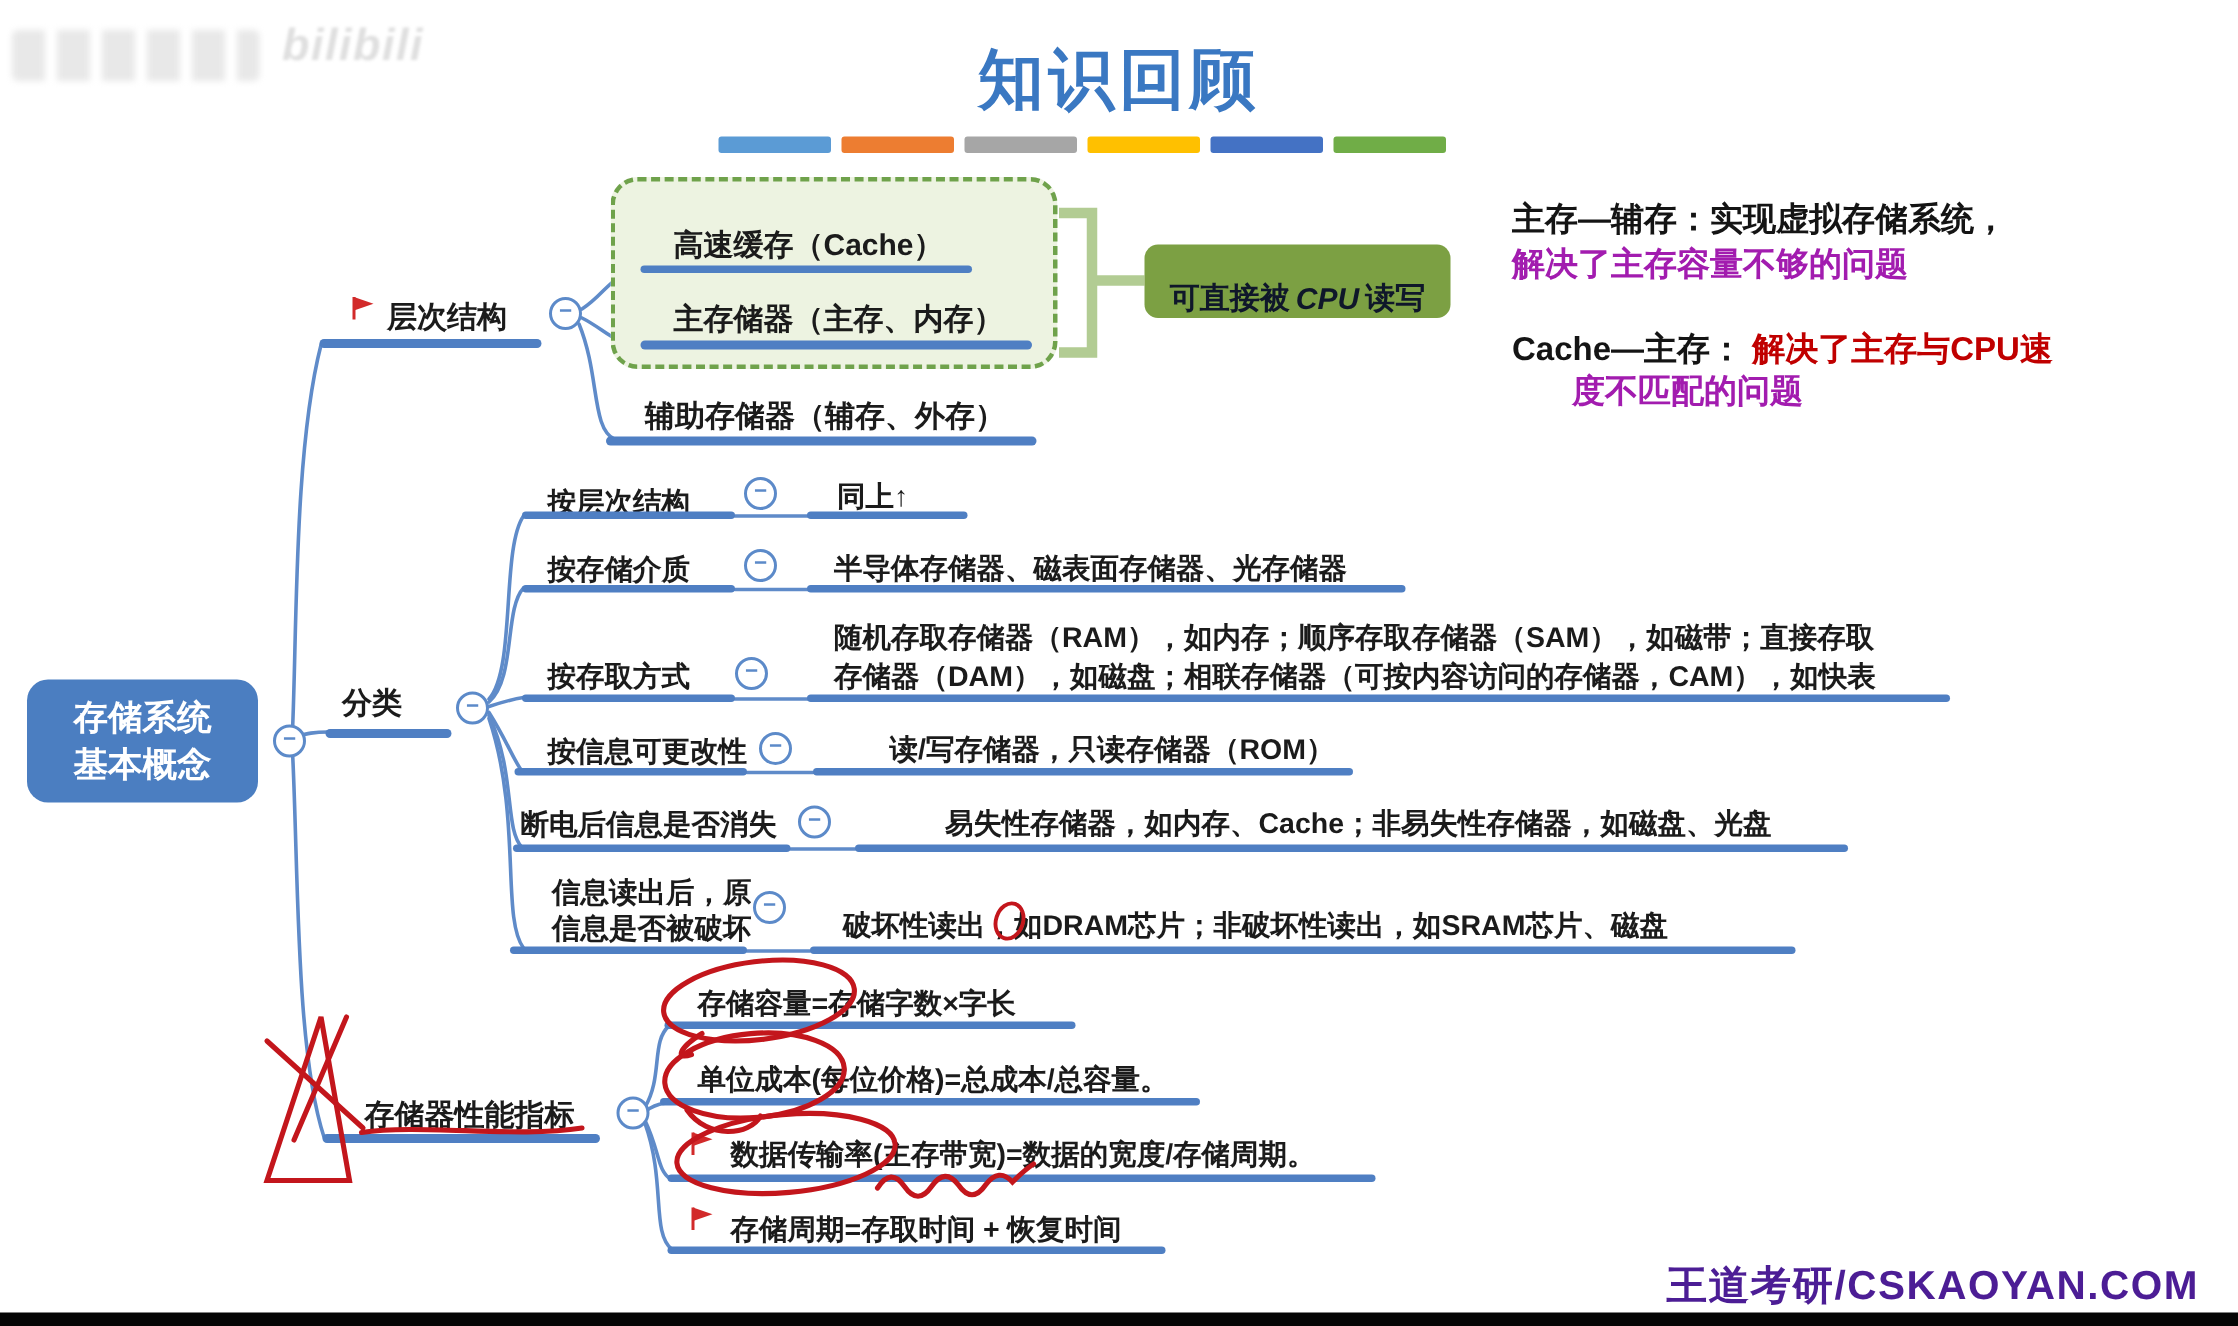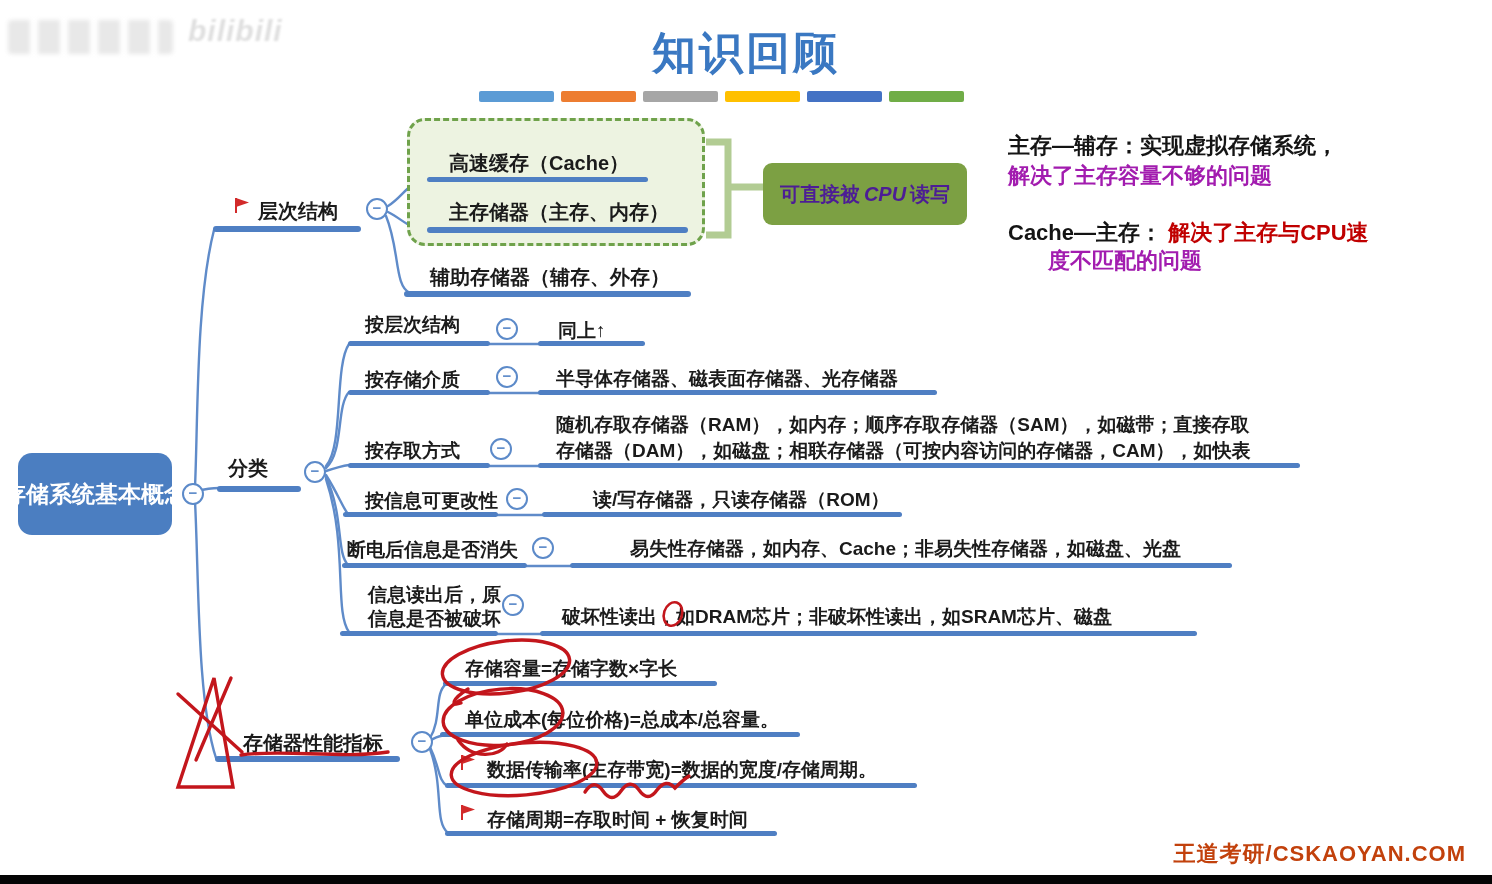--- a/index.html
+++ b/index.html
@@ -22,38 +22,38 @@
   .bline{position:absolute;height:6px;background:#4f7fc3;border-radius:3px;}
   .bline.thin{height:5px;}
   .tog{
     position:absolute;width:22px;height:22px;border-radius:50%;
     background:#ffffff;border:2.5px solid #5c8ac9;box-sizing:border-box;
     color:#5c8ac9;font-size:15px;font-weight:700;line-height:16px;text-align:center;
     cursor:pointer;z-index:5;
   }
   .rootbox{
     left:18px;top:453px;width:154px;height:82px;border-radius:14px;
-    display:flex;align-items:center;justify-content:center;
+    display:flex;flex-direction:column;align-items:center;justify-content:center;
     color:#ffffff;font-size:23px;font-weight:700;line-height:31px;z-index:4;
   }
   .dashedbox{
     left:407px;top:118px;width:298px;height:128px;border-radius:18px;
     border:3.5px dashed #6fa24b;background:#edf3e1;box-sizing:border-box;z-index:1;
   }
   .cpubox{
-    left:763px;top:163px;width:204px;height:62px;border-radius:9px;
-    display:flex;align-items:center;justify-content:center;
-    color:#4c1d95;font-size:20px;font-weight:700;z-index:2;
+    left:763px;top:163px;width:204px;height:49px;border-radius:9px;
+    display:flex;align-items:flex-end;justify-content:center;
+    color:#0f172a;font-size:20px;font-weight:700;z-index:2;
   }
   .cpubox .cpu-it{font-style:italic;padding:0 4px;}
   .note{font-size:22px;font-weight:700;color:#141414;}
   .note .red{color:#c00000;}
   .note.red{color:#a21caf;}
   .footer{
-    right:26px;top:839px;font-size:22px;font-weight:700;color:#c2410c;letter-spacing:1px;text-align:right;
+    right:26px;top:839px;font-size:27px;font-weight:700;color:#4c1d95;letter-spacing:1px;text-align:right;
   }
   .watermark{
     left:188px;top:14px;font-size:30px;font-weight:800;font-style:italic;
     color:rgba(175,175,175,0.40);filter:blur(1px);letter-spacing:1px;
   }
   .wm-blur{left:8px;top:20px;width:165px;height:34px;
     background:repeating-linear-gradient(90deg,rgba(190,190,190,.35) 0 22px,rgba(255,255,255,0) 22px 30px);
     filter:blur(2px);border-radius:4px;}
   .bottombar{left:0;top:875px;width:1492px;height:9px;background:#050505;}
   svg.layer{position:absolute;left:0;top:0;pointer-events:none;}
@@ -146,21 +146,21 @@
 <div class="abs note" style="left:1008px;top:218px;">
   <span>Cache—主存：</span>
   <span class="red">解决了主存与CPU速</span>
 </div>
 <div class="abs note red" style="left:1008px;top:246px;margin-left:40px;">度不匹配的问题</div>
 
 <div class="abs node-lg" style="left:228px;top:455px;">分类</div>
 <div class="tog" style="left:304px;top:461px;">−</div>
 <div class="bline" style="left:217px;top:486px;width:84px;"></div>
 
-<div class="abs node" style="left:365px;top:312px;">按层次结构</div>
+<div class="abs node" style="left:365px;top:322px;">按层次结构</div>
 <div class="tog" style="left:496px;top:318px;">−</div>
 <div class="bline thin" style="left:348px;top:341px;width:142px;"></div>
 <div class="abs node" style="left:558px;top:318px;">同上↑</div>
 <div class="bline thin" style="left:538px;top:341px;width:107px;"></div>
 
 <div class="abs node" style="left:365px;top:367px;">按存储介质</div>
 <div class="tog" style="left:496px;top:366px;">−</div>
 <div class="bline thin" style="left:348px;top:390px;width:142px;"></div>
 <div class="abs node" style="left:556px;top:366px;">半导体存储器、磁表面存储器、光存储器</div>
 <div class="bline thin" style="left:538px;top:390px;width:399px;"></div>

